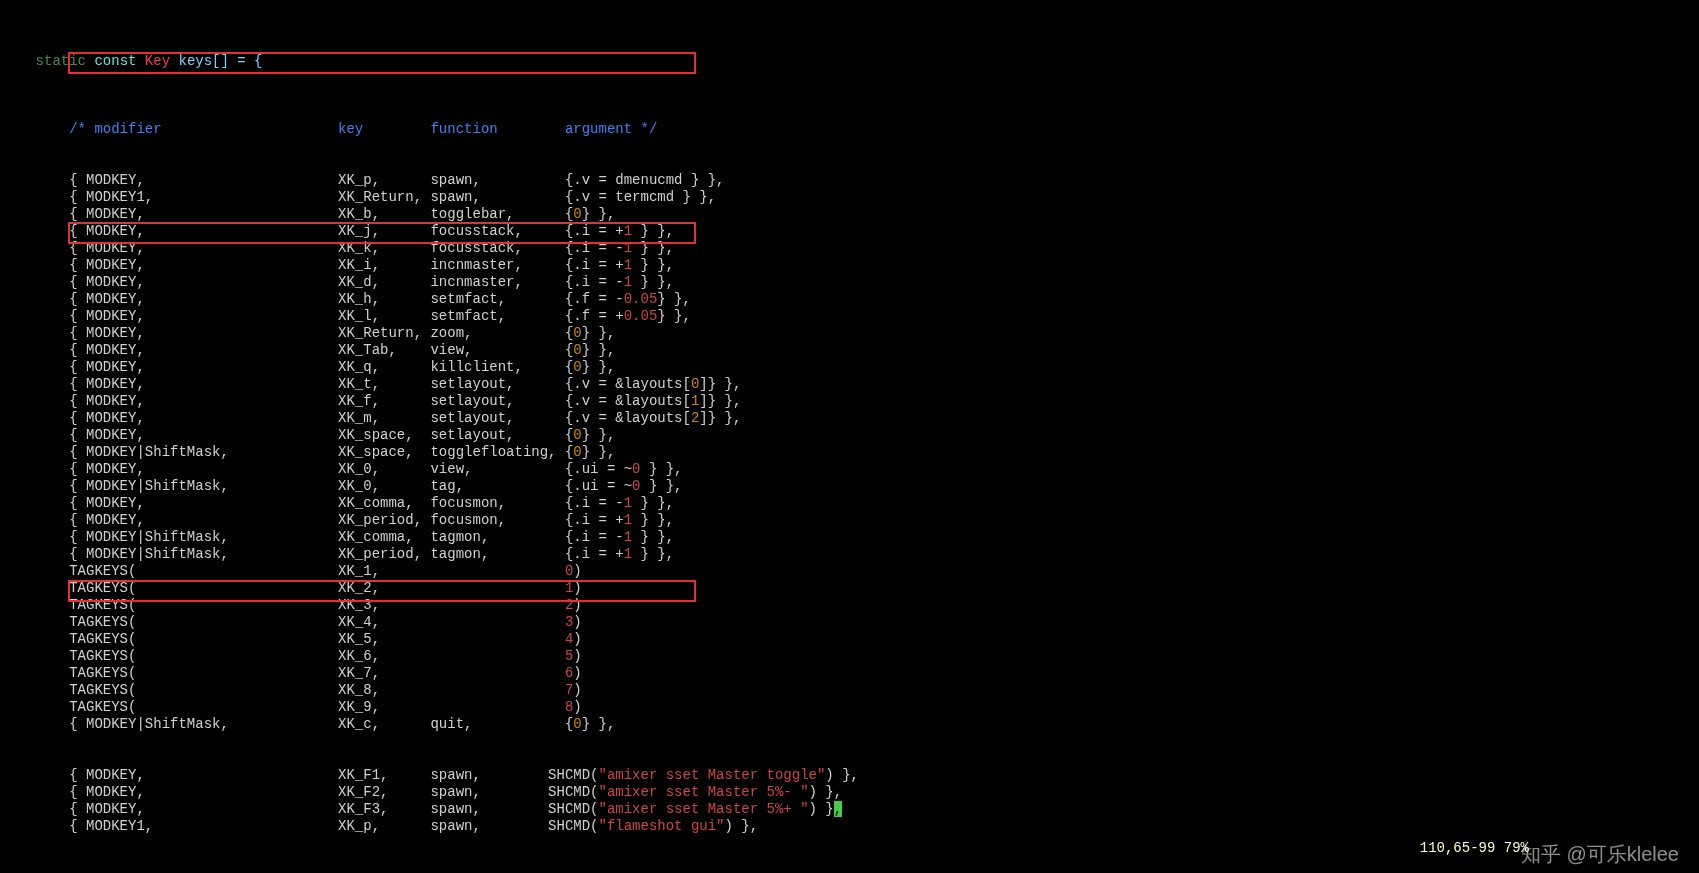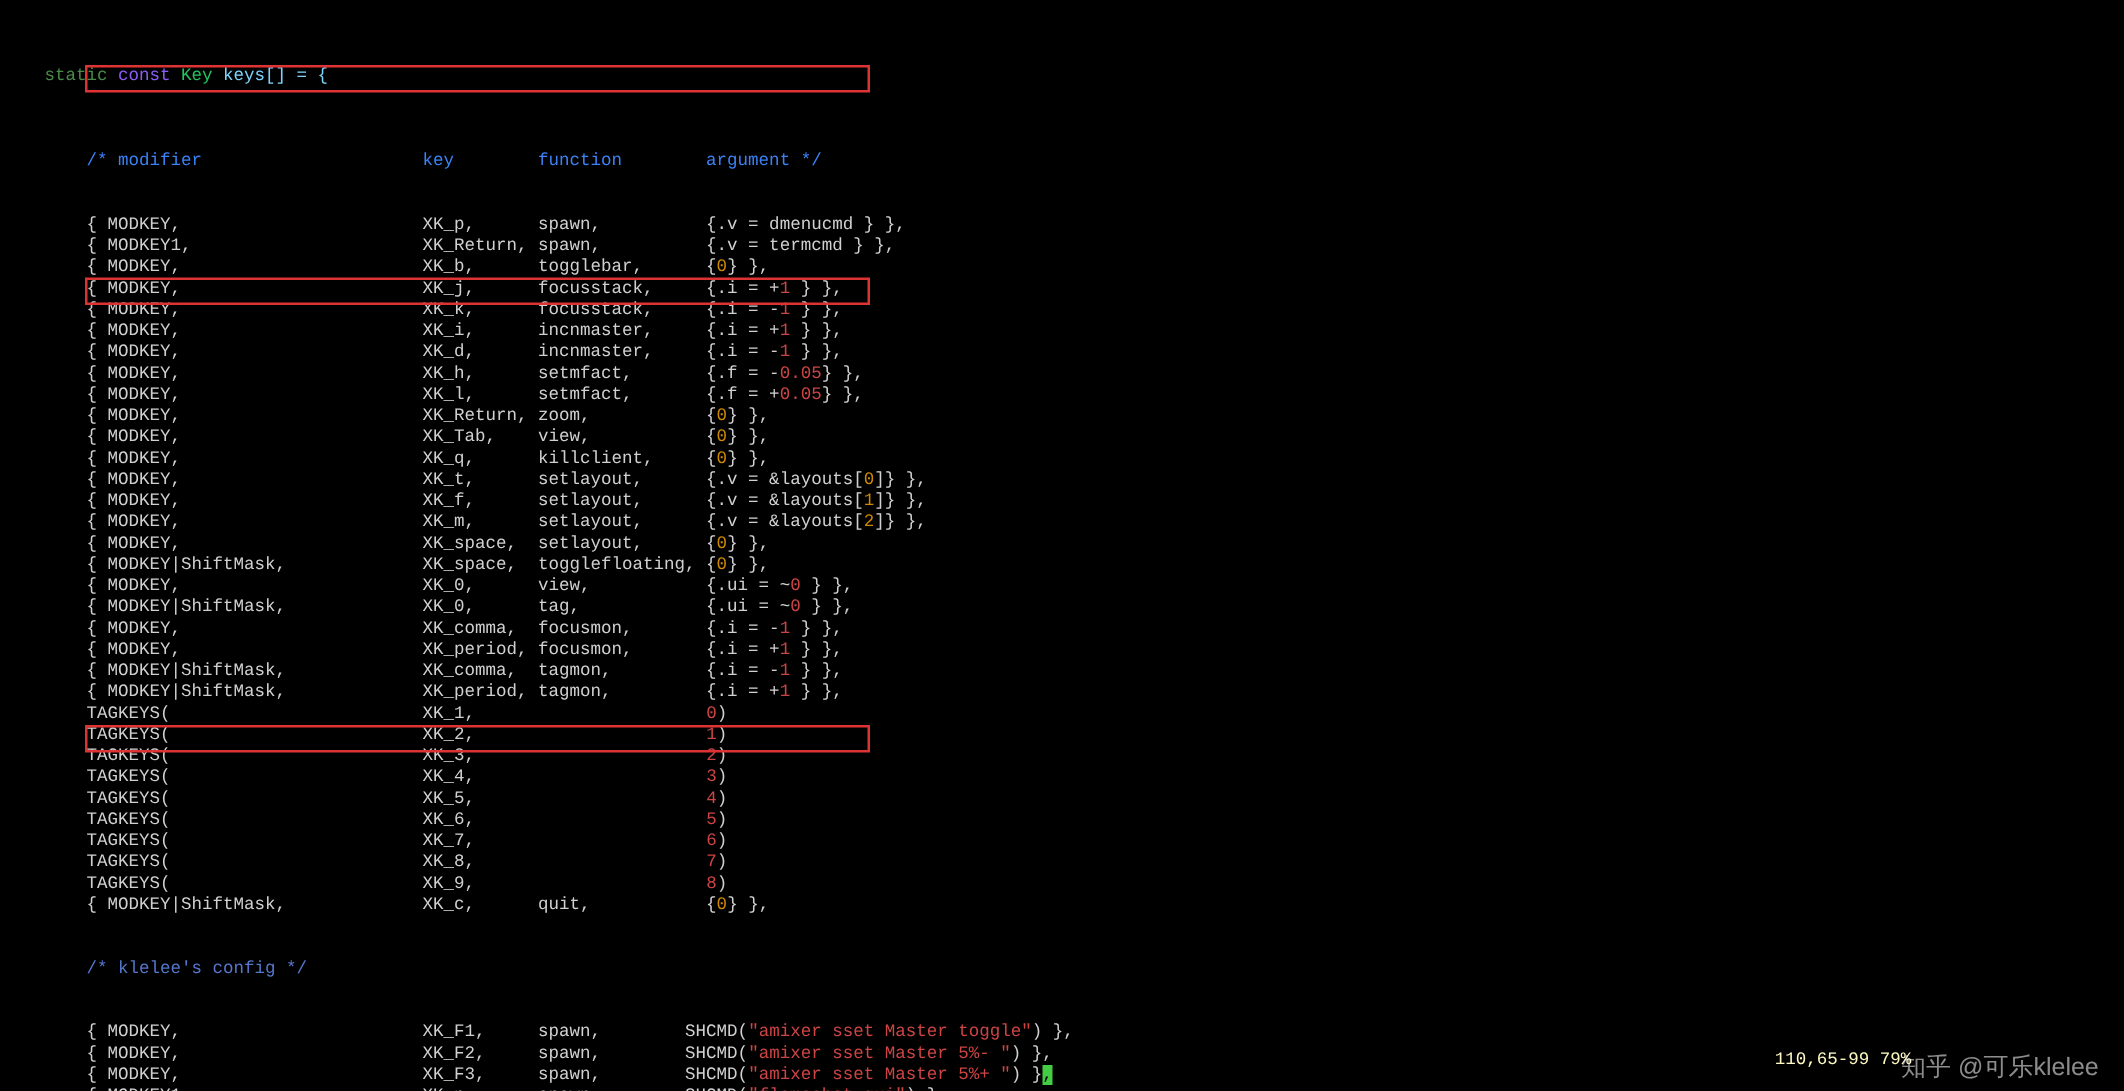--- a/index.html
+++ b/index.html
@@ -9,22 +9,22 @@
   font-family: 'Courier New', monospace;
   font-size: 14px;
   line-height: 17px;
   width: 1699px;
   height: 873px;
   overflow: hidden;
   position: relative;
 }
 .editor { padding: 2px 0 0 2px; white-space: pre; }
 .kw-static { color: #4a8a4a; margin-top: 48px; }
-.kw-const  { color: #8b5cf6; }
-.type      { color: #22c55e; }
+.kw-const  { color: #5eead4; }
+.type      { color: #ef4444; }
 .ident     { color: #7dd3fc; }
 .comment   { color: #5577cc; }
 .comment-header { color: #3b82f6; }
 .plain     { color: #d0d0d0; }
 .num       { color: #cc4444; }
 .zero      { color: #cc8800; }
 .str       { color: #cc4444; }
 .subscript { color: #cc8800; }
 .cursor    { background: #44cc44; color: #000; }
 .hl-box {
@@ -51,21 +51,20 @@
 </style>
 </head>
 <body>
 
 <div class="editor">
   <div>
     <span class="kw-static">static</span><span> </span><span class="kw-const">const</span><span> </span><span class="type">Key</span><span class="ident"> keys[] = {</span>
   </div>
   <div class="comment-header">        /* modifier                     key        function        argument */</div>
   <div id="lines-container"><div><span class="plain">        { MODKEY,                       XK_p,      spawn,          {.v = dmenucmd } },</span></div><div><span class="plain">        { MODKEY1,                      XK_Return, spawn,          {.v = termcmd } },</span></div><div><span class="plain">        { MODKEY,                       XK_b,      togglebar,      {</span><span class="zero">0</span><span class="plain">} },</span></div><div><span class="plain">        { MODKEY,                       XK_j,      focusstack,     {.i = +</span><span class="num">1</span><span class="plain"> } },</span></div><div><span class="plain">        { MODKEY,                       XK_k,      focusstack,     {.i = -</span><span class="num">1</span><span class="plain"> } },</span></div><div><span class="plain">        { MODKEY,                       XK_i,      incnmaster,     {.i = +</span><span class="num">1</span><span class="plain"> } },</span></div><div><span class="plain">        { MODKEY,                       XK_d,      incnmaster,     {.i = -</span><span class="num">1</span><span class="plain"> } },</span></div><div><span class="plain">        { MODKEY,                       XK_h,      setmfact,       {.f = -</span><span class="num">0.05</span><span class="plain">} },</span></div><div><span class="plain">        { MODKEY,                       XK_l,      setmfact,       {.f = +</span><span class="num">0.05</span><span class="plain">} },</span></div><div><span class="plain">        { MODKEY,                       XK_Return, zoom,           {</span><span class="zero">0</span><span class="plain">} },</span></div><div><span class="plain">        { MODKEY,                       XK_Tab,    view,           {</span><span class="zero">0</span><span class="plain">} },</span></div><div><span class="plain">        { MODKEY,                       XK_q,      killclient,     {</span><span class="zero">0</span><span class="plain">} },</span></div><div><span class="plain">        { MODKEY,                       XK_t,      setlayout,      {.v = &amp;layouts[</span><span class="subscript">0</span><span class="plain">]} },</span></div><div><span class="plain">        { MODKEY,                       XK_f,      setlayout,      {.v = &amp;layouts[</span><span class="subscript">1</span><span class="plain">]} },</span></div><div><span class="plain">        { MODKEY,                       XK_m,      setlayout,      {.v = &amp;layouts[</span><span class="subscript">2</span><span class="plain">]} },</span></div><div><span class="plain">        { MODKEY,                       XK_space,  setlayout,      {</span><span class="zero">0</span><span class="plain">} },</span></div><div><span class="plain">        { MODKEY|ShiftMask,             XK_space,  togglefloating, {</span><span class="zero">0</span><span class="plain">} },</span></div><div><span class="plain">        { MODKEY,                       XK_0,      view,           {.ui = ~</span><span class="num">0</span><span class="plain"> } },</span></div><div><span class="plain">        { MODKEY|ShiftMask,             XK_0,      tag,            {.ui = ~</span><span class="num">0</span><span class="plain"> } },</span></div><div><span class="plain">        { MODKEY,                       XK_comma,  focusmon,       {.i = -</span><span class="num">1</span><span class="plain"> } },</span></div><div><span class="plain">        { MODKEY,                       XK_period, focusmon,       {.i = +</span><span class="num">1</span><span class="plain"> } },</span></div><div><span class="plain">        { MODKEY|ShiftMask,             XK_comma,  tagmon,         {.i = -</span><span class="num">1</span><span class="plain"> } },</span></div><div><span class="plain">        { MODKEY|ShiftMask,             XK_period, tagmon,         {.i = +</span><span class="num">1</span><span class="plain"> } },</span></div><div><span class="plain">        TAGKEYS(                        XK_1,                      </span><span class="num">0</span><span class="plain">)</span></div><div><span class="plain">        TAGKEYS(                        XK_2,                      </span><span class="num">1</span><span class="plain">)</span></div><div><span class="plain">        TAGKEYS(                        XK_3,                      </span><span class="num">2</span><span class="plain">)</span></div><div><span class="plain">        TAGKEYS(                        XK_4,                      </span><span class="num">3</span><span class="plain">)</span></div><div><span class="plain">        TAGKEYS(                        XK_5,                      </span><span class="num">4</span><span class="plain">)</span></div><div><span class="plain">        TAGKEYS(                        XK_6,                      </span><span class="num">5</span><span class="plain">)</span></div><div><span class="plain">        TAGKEYS(                        XK_7,                      </span><span class="num">6</span><span class="plain">)</span></div><div><span class="plain">        TAGKEYS(                        XK_8,                      </span><span class="num">7</span><span class="plain">)</span></div><div><span class="plain">        TAGKEYS(                        XK_9,                      </span><span class="num">8</span><span class="plain">)</span></div><div><span class="plain">        { MODKEY|ShiftMask,             XK_c,      quit,           {</span><span class="zero">0</span><span class="plain">} },</span></div></div>
-  <div class="comment">        /* klelee's config */</div>
   <div id="shcmd-container"><div><span class="plain">        { MODKEY,                       XK_F1,     spawn,        SHCMD(</span><span class="str">"amixer sset Master toggle"</span><span class="plain">) },</span></div><div><span class="plain">        { MODKEY,                       XK_F2,     spawn,        SHCMD(</span><span class="str">"amixer sset Master 5%- "</span><span class="plain">) },</span></div><div><span class="plain">        { MODKEY,                       XK_F3,     spawn,        SHCMD(</span><span class="str">"amixer sset Master 5%+ "</span><span class="plain">) }</span><span class="cursor">,</span></div><div><span class="plain">        { MODKEY1,                      XK_p,      spawn,        SHCMD(</span><span class="str">"flameshot gui"</span><span class="plain">) },</span></div></div>
   
   
 </div>
 
 <div id="boxes">
     <div class="hl-box" style="top: 52px; left: 68px; width: 628px; height: 22px;"></div>
     <div class="hl-box" style="top: 222px; left: 68px; width: 628px; height: 22px;"></div>
     <div class="hl-box" style="top: 580px; left: 68px; width: 628px; height: 22px;"></div>
   </div>

